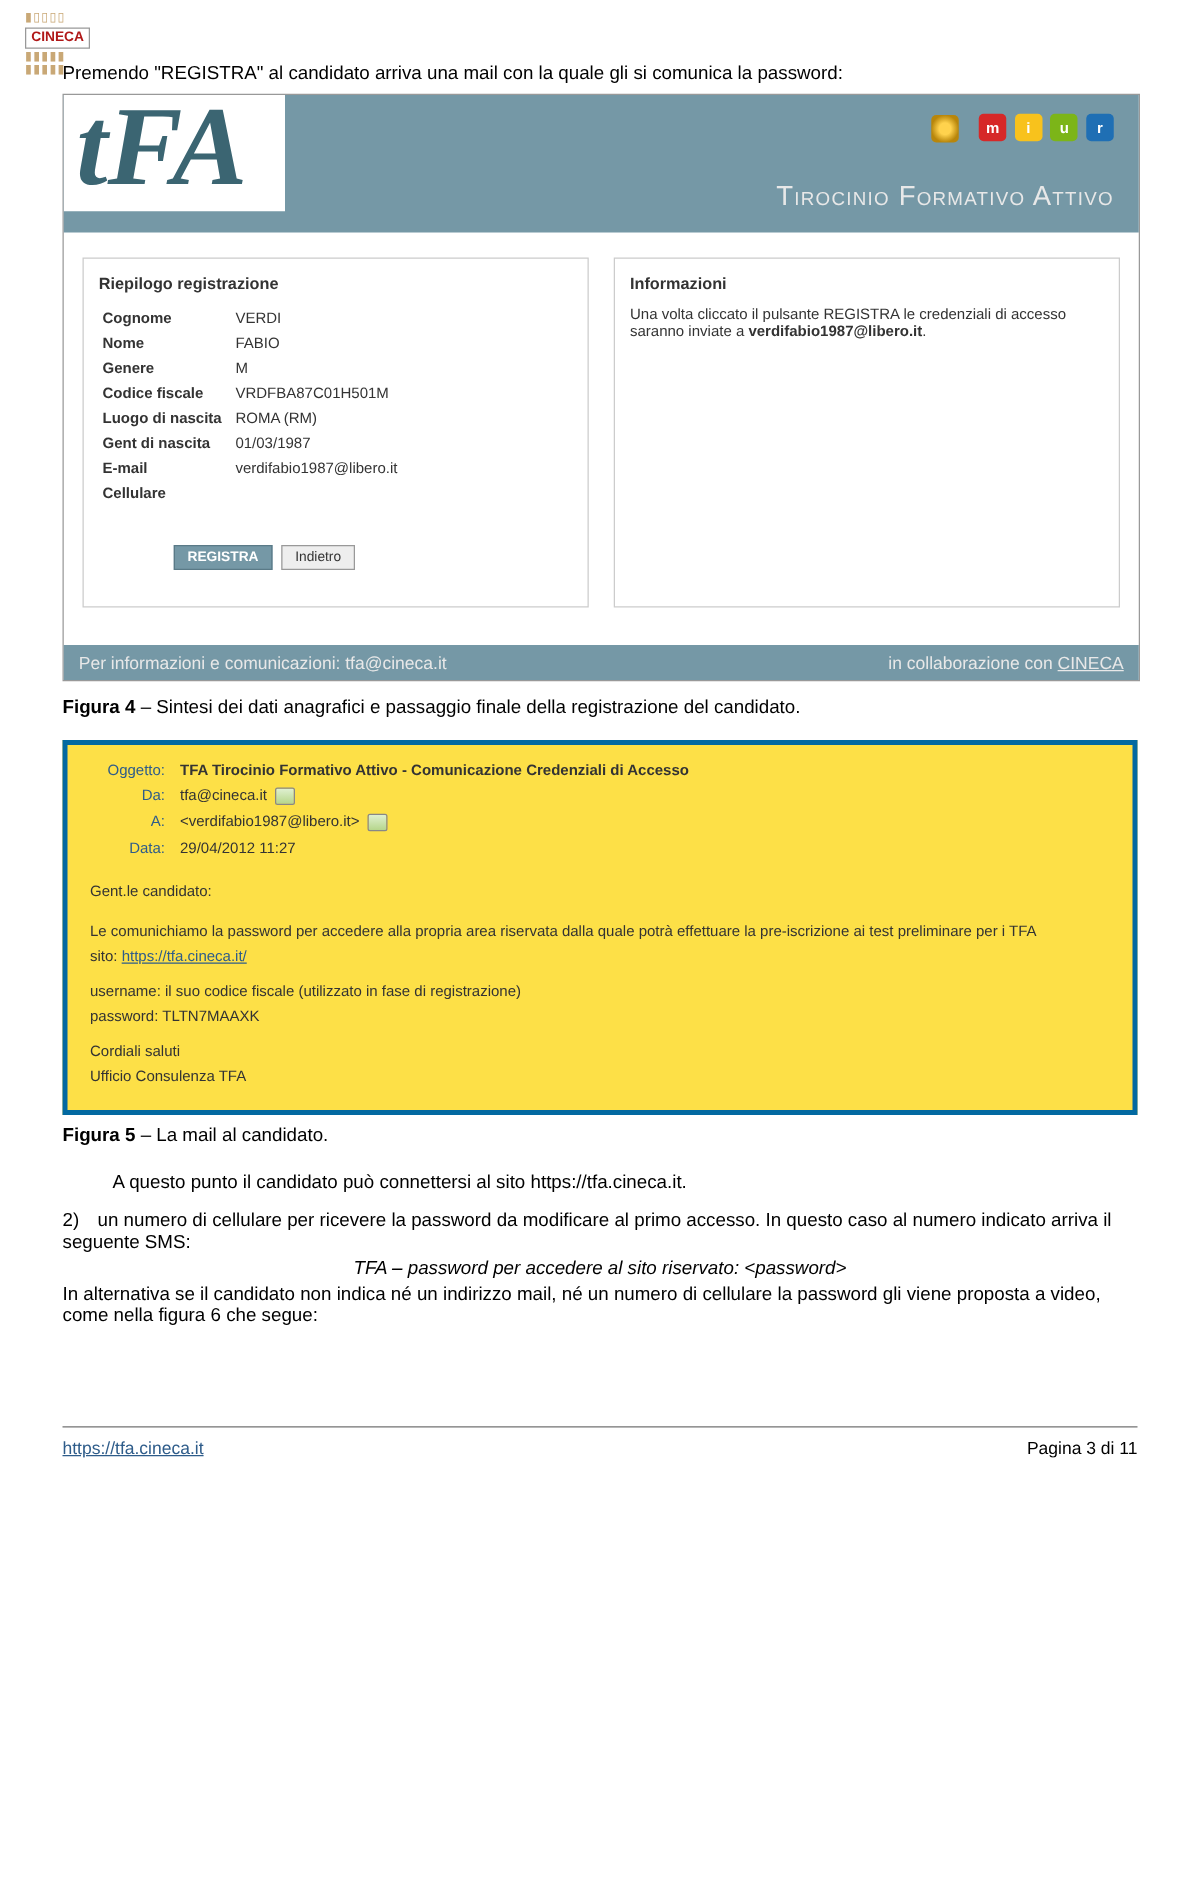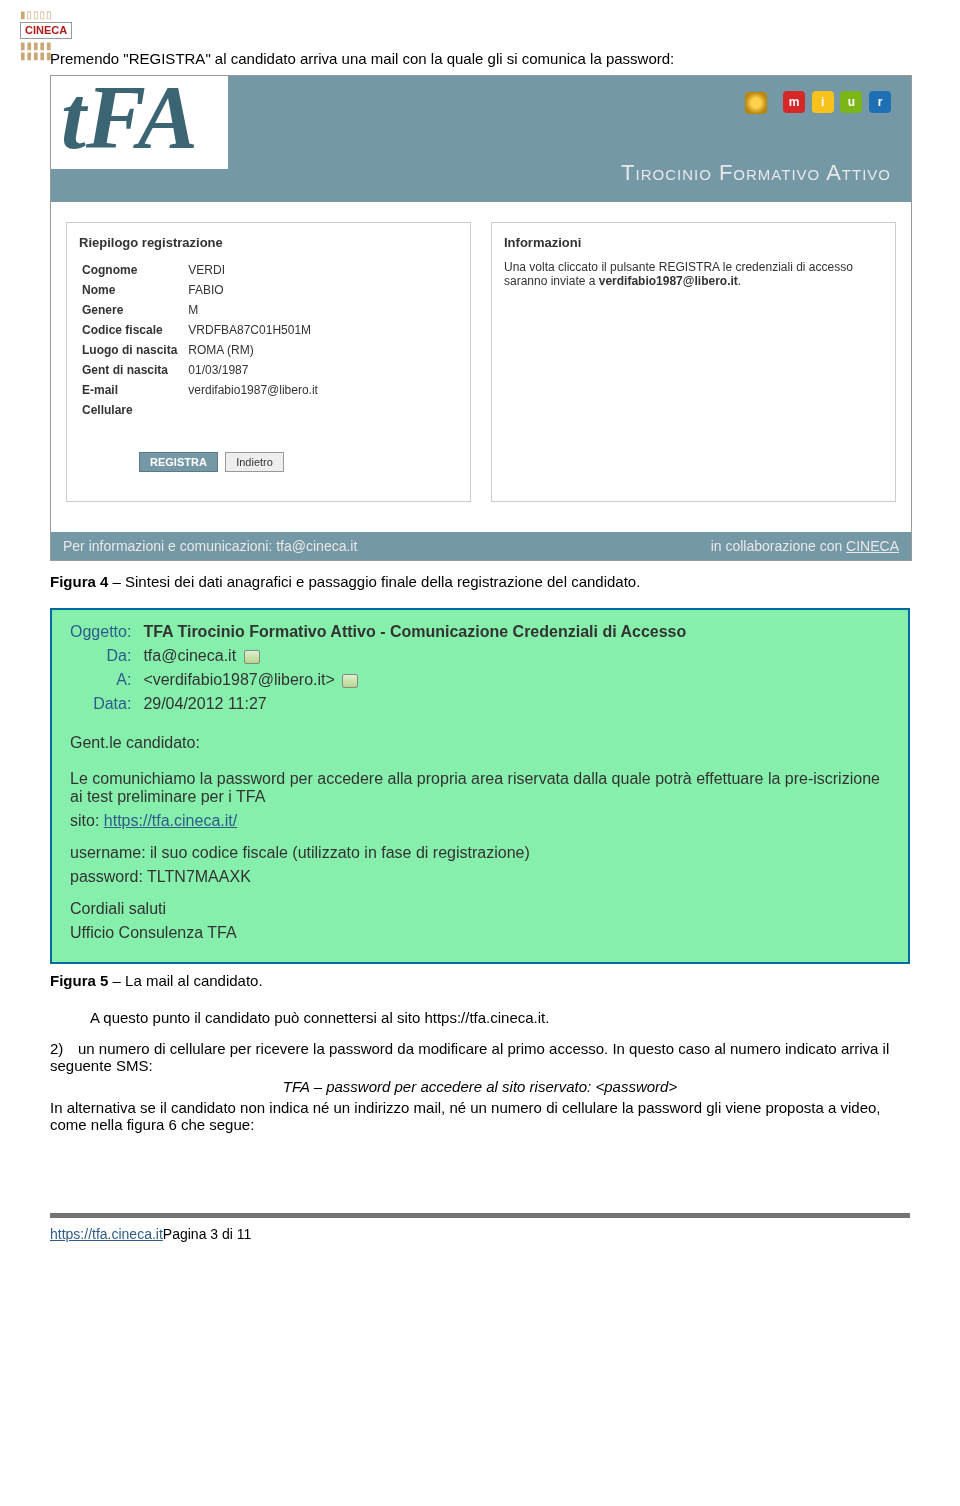--- a/index.html
+++ b/index.html
@@ -36,21 +36,21 @@
     margin: 20px 0 8px 0;
   }
   .webshot-1 {
     border: 1px solid #999;
     background: #fff;
     width: 100%;
     margin-bottom: 12px;
   }
   .header-bar {
     background: #7598a6;
-    height: 126px;
+    height: 110px;
     position: relative;
     overflow: hidden;
   }
   .tfa-script {
     font-family: 'Brush Script MT', cursive;
     font-size: 90px;
     color: #3b6572;
     background: #fff;
     display: inline-block;
     padding: 0 30px 0 10px;
@@ -139,25 +139,25 @@
     display: flex;
     justify-content: space-between;
   }
   .caption {
     font-size: 15px;
     margin-bottom: 18px;
   }
   .caption b { font-weight: bold; }
 
   .mailshot {
-    border: 2px solid #0369a1;
+    border: 4px solid #0369a1;
     padding: 10px 18px 14px 18px;
-    font-size: 16px;
+    font-size: 12px;
     color: #333;
-    background: #86efac;
+    background: #fde047;
   }
   .mail-headers {
     display: table;
     margin-bottom: 18px;
   }
   .mail-headers .row { display: table-row; }
   .mail-headers .lbl {
     display: table-cell;
     color: #2e5c8a;
     padding: 3px 12px 3px 0;
@@ -185,27 +185,28 @@
   .list-2 {
     font-size: 15px;
     margin: 14px 0 0 0;
   }
   .list-2 .num {
     display: inline-block;
     width: 28px;
   }
   .ital { font-style: italic; }
   .page-footer {
-    border-top: 5px solid #737373;
+    border-top: 1px solid #737373;
     margin: 60px 50px 0 50px;
     padding-top: 8px;
     display: flex;
-    justify-content: flex-start;
+    justify-content: space-between;
     font-size: 14px;
     color: #2e5c8a;
+    gap: 32px;
   }
   .page-footer .page-num { color: #000; }
   .u { text-decoration: underline; }
 </style>
 </head>
 <body>
 
 <div class="top-logo">
   <div class="dots">▮▯▯▯▯</div>
   <div class="cineca-box">CINECA</div>

